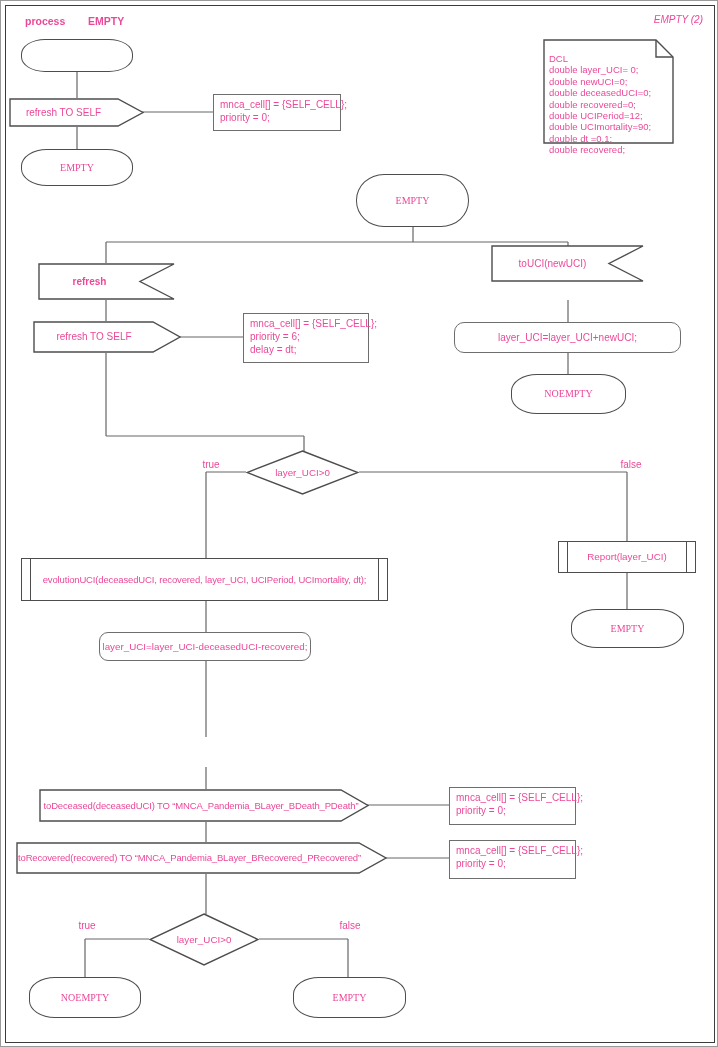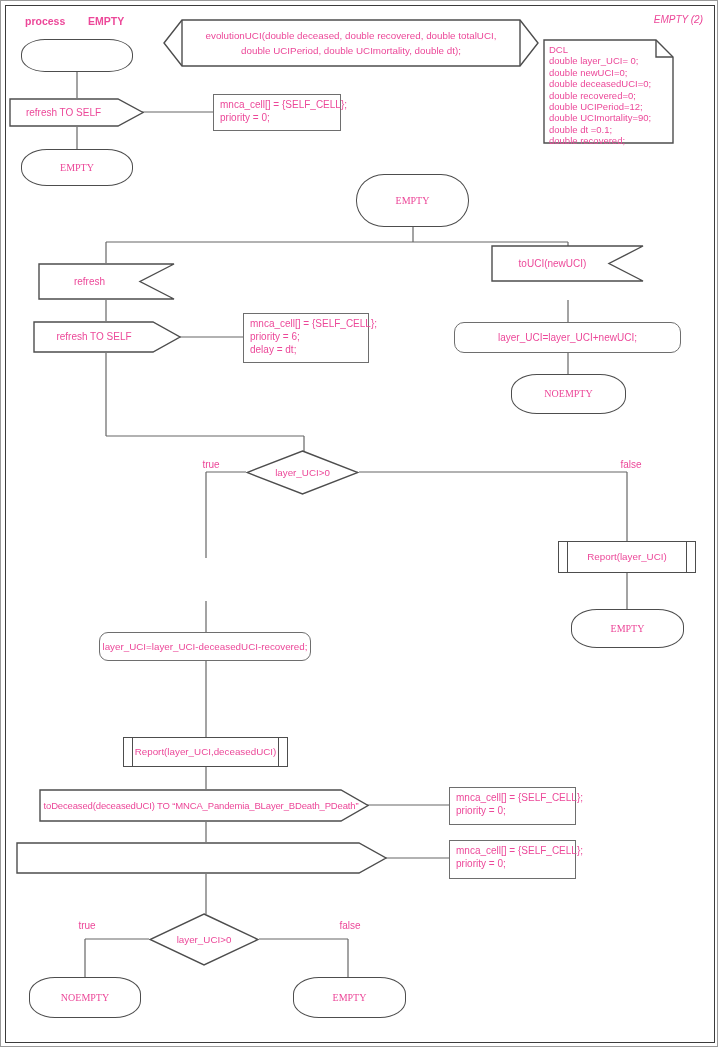--- a/index.html
+++ b/index.html
@@ -24,21 +24,21 @@
     padding:3px 4px 3px 6px;flex-direction:column;align-items:flex-start;line-height:13px;}
   .proc{border:1.4px solid #4d4d4d;background:#fff;}
   .proc::before,.proc::after{content:"";position:absolute;top:0;bottom:0;width:0;
     border-left:1.4px solid #4d4d4d;z-index:1;}
   .proc::before{left:8px;}
   .proc::after{right:8px;}
   .lbl{position:absolute;font-size:10px;line-height:13px;}
   .bold{font-weight:bold;font-size:10.5px;}
   .ctr{text-align:center;}
   .note-text{position:absolute;display:flex;flex-direction:column;align-items:flex-start;
-    text-align:left;font-size:9.5px;line-height:11.4px;padding:5px 4px 0 6px;box-sizing:border-box;}
+    text-align:left;font-size:9.5px;line-height:11.4px;padding:14px 4px 0 6px;box-sizing:border-box;}
   .decl-text{flex-direction:column;font-size:9.8px;line-height:15px;}
   .tight{font-size:9.5px;letter-spacing:-0.15px;}
   .out-pad{padding-right:26px;}
   #wires{position:absolute;left:0;top:0;width:718px;height:1047px;z-index:0;}
   #wires line{stroke:#666;stroke-width:1.2;}
 </style>
 </head>
 <body>
 
 <div class="canvas">
@@ -94,29 +94,20 @@
 
   <div class="node comment" style="left:212px;top:93px;width:128px;height:37px;">
     <span>mnca_cell[] = {SELF_CELL};</span>
     <span>priority = 0;</span>
   </div>
 
   <div class="node state" style="left:20px;top:148px;width:112px;height:37px;">
     <span>EMPTY</span>
   </div>
 
-  <div class="node decl-text" style="left:162px;top:18px;width:376px;height:48px;">
-    <svg viewBox="0 0 376 48" preserveAspectRatio="none">
-      <polygon class="shape" points="1,24 19,1 357,1 375,24 357,47 19,47"></polygon>
-      <line class="shape-thin" x1="19" y1="1" x2="19" y2="47"></line>
-      <line class="shape-thin" x1="357" y1="1" x2="357" y2="47"></line>
-    </svg>
-    <span>evolutionUCI(double deceased, double recovered, double totalUCI,</span>
-    <span>double UCIPeriod, double UCImortality, double dt);</span>
-  </div>
 
   <div class="node" style="left:542px;top:38px;width:131px;height:105px;">
     <svg viewBox="0 0 131 105" preserveAspectRatio="none">
       <path class="shape" d="M1,1 H113 L130,18 V104 H1 Z"></path>
       <path class="shape-thin" d="M113,1 V18 H130"></path>
     </svg>
     <div class="note-text" style="left:0;top:0;width:131px;height:105px;">
       <span>DCL</span>
       <span>double layer_UCI= 0;</span>
       <span>double newUCI=0;</span>
@@ -130,21 +121,21 @@
   </div>
 
   <div class="node state" style="left:355px;top:173px;width:113px;height:53px;border-radius:28px/26px;">
     <span>EMPTY</span>
   </div>
 
   <div class="node" style="left:37px;top:262px;width:137px;height:37px;">
     <svg viewBox="0 0 137 37" preserveAspectRatio="none">
       <polygon class="shape" points="1,1 136,1 102,18.5 136,36 1,36"></polygon>
     </svg>
-    <span style="padding-right:34px;">refresh</span>
+    <span style="padding-right:34px;font-weight:bold;">refresh</span>
   </div>
 
   <div class="node out-pad" style="left:32px;top:320px;width:148px;height:32px;">
     <svg viewBox="0 0 148 32" preserveAspectRatio="none">
       <polygon class="shape" points="1,1 120,1 147,16 120,31 1,31"></polygon>
     </svg>
     <span>refresh TO SELF</span>
   </div>
 
   <div class="node comment" style="left:242px;top:312px;width:126px;height:50px;">
@@ -170,45 +161,46 @@
 
   <div class="node" style="left:245px;top:449px;width:113px;height:45px;font-size:9.8px;">
     <svg viewBox="0 0 113 45" preserveAspectRatio="none">
       <polygon class="shape" points="56.5,1 112,22.5 56.5,44 1,22.5"></polygon>
     </svg>
     <span>layer_UCI&gt;0</span>
   </div>
   <div class="lbl ctr" style="left:186px;top:457px;width:48px;">true</div>
   <div class="lbl ctr" style="left:606px;top:457px;width:48px;">false</div>
 
+  <div class="node proc tight" style="left:20px;top:557px;width:367px;height:43px;">
+    <span>evolutionUCI(deceasedUCI, recovered, layer_UCI, UCIPeriod, UCImortality, dt);</span>
+  </div>
 
   <div class="node task" style="left:98px;top:631px;width:212px;height:29px;font-size:9.8px;border-radius:9px;">
     <span>layer_UCI=layer_UCI-deceasedUCI-recovered;</span>
   </div>
 
-  <div class="node proc" style="left:122px;top:736px;width:165px;height:30px;font-size:9.8px;">
-    <span>Report(layer_UCI,deceasedUCI)</span>
-  </div>
 
   <div class="node tight" style="left:38px;top:788px;width:330px;height:33px;">
     <svg viewBox="0 0 330 33" preserveAspectRatio="none">
       <polygon class="shape" points="1,1 302,1 329,16.5 302,32 1,32"></polygon>
     </svg>
     <span style="padding-right:24px;margin-left:18px;">toDeceased(deceasedUCI) TO “MNCA_Pandemia_BLayer_BDeath_PDeath”</span>
   </div>
 
   <div class="node comment" style="left:448px;top:786px;width:127px;height:38px;">
     <span>mnca_cell[] = {SELF_CELL};</span>
     <span>priority = 0;</span>
   </div>
 
   <div class="node tight" style="left:15px;top:841px;width:371px;height:32px;">
     <svg viewBox="0 0 371 32" preserveAspectRatio="none">
       <polygon class="shape" points="1,1 343,1 370,16 343,31 1,31"></polygon>
     </svg>
+    <span style="padding-right:24px;">toRecovered(recovered) TO “MNCA_Pandemia_BLayer_BRecovered_PRecovered”</span>
   </div>
 
   <div class="node comment" style="left:448px;top:839px;width:127px;height:39px;">
     <span>mnca_cell[] = {SELF_CELL};</span>
     <span>priority = 0;</span>
   </div>
 
   <div class="node proc" style="left:557px;top:540px;width:138px;height:32px;font-size:9.8px;">
     <span>Report(layer_UCI)</span>
   </div>

